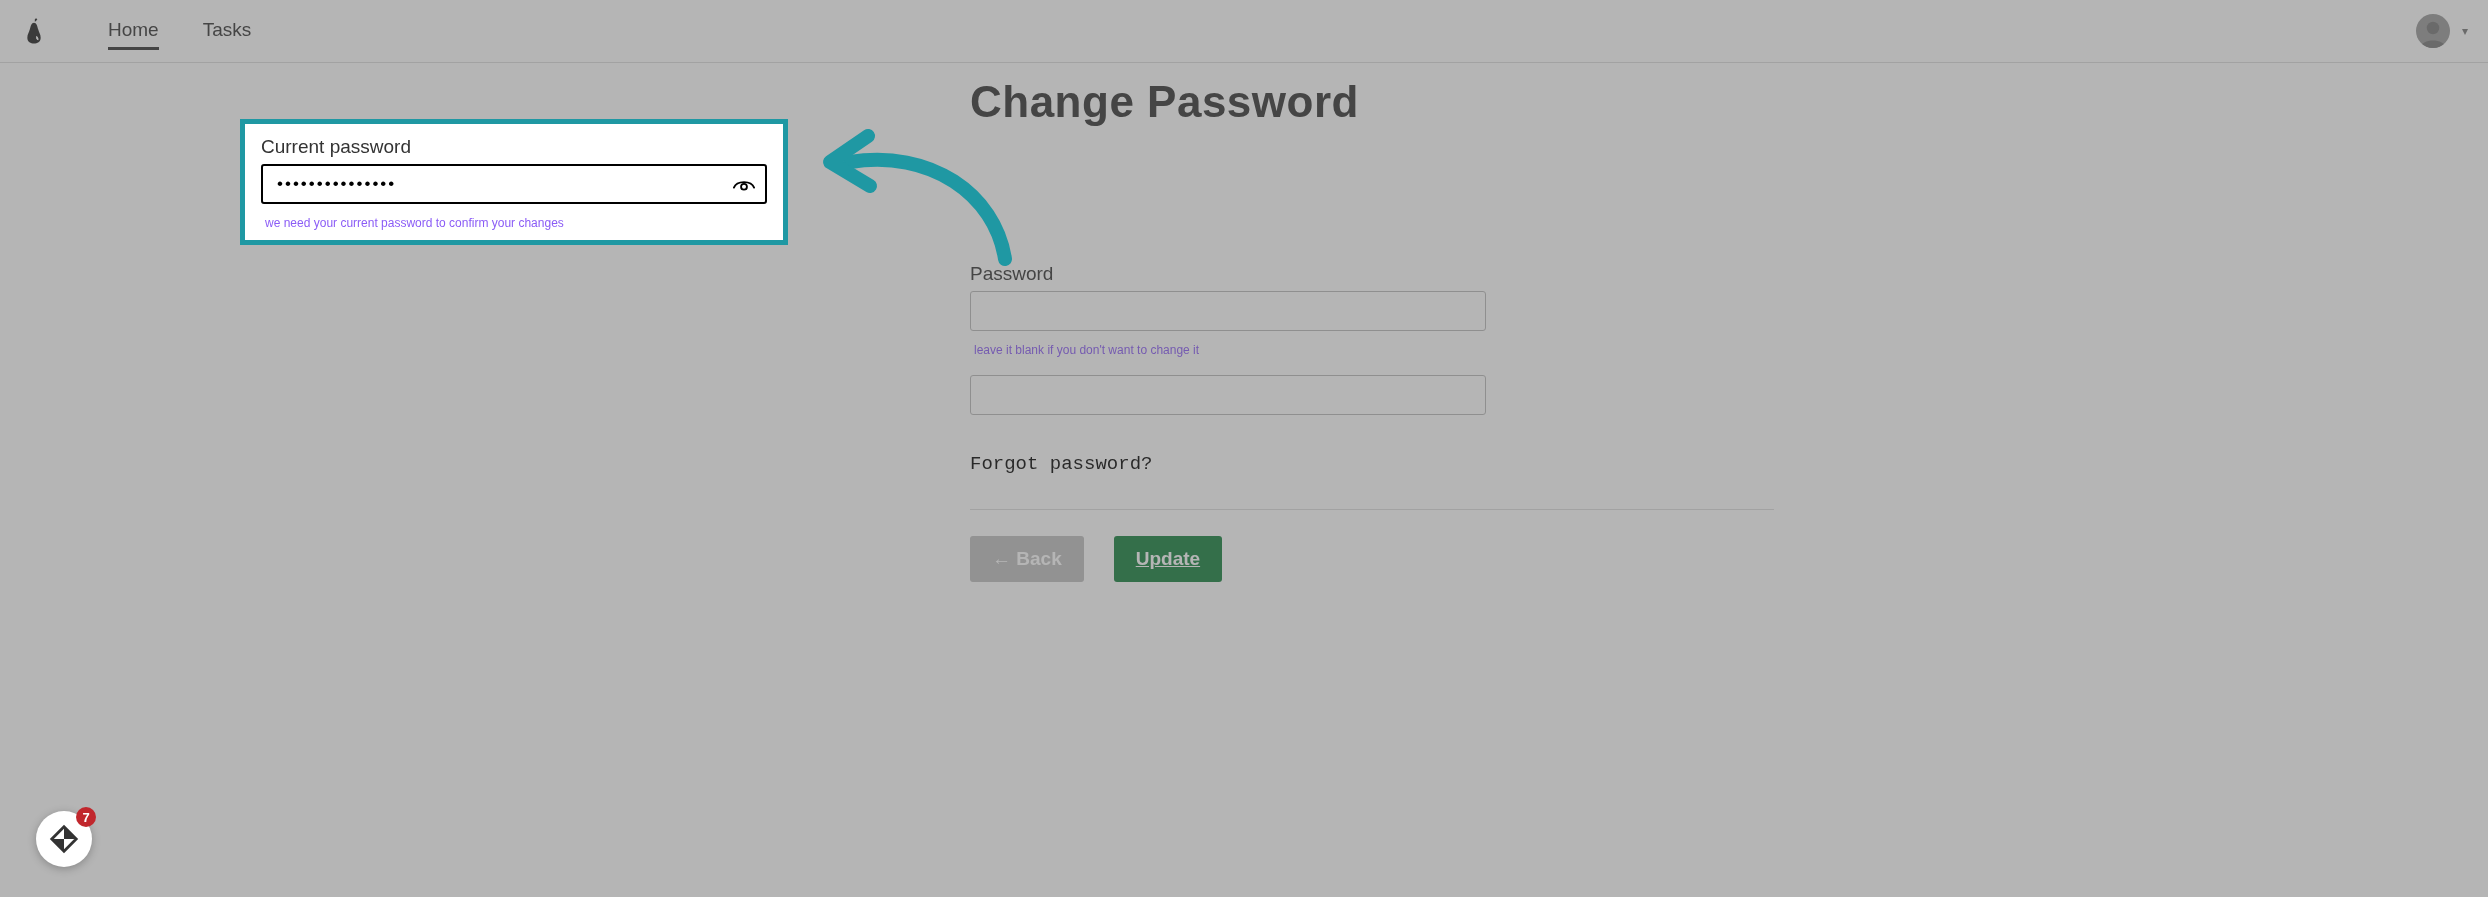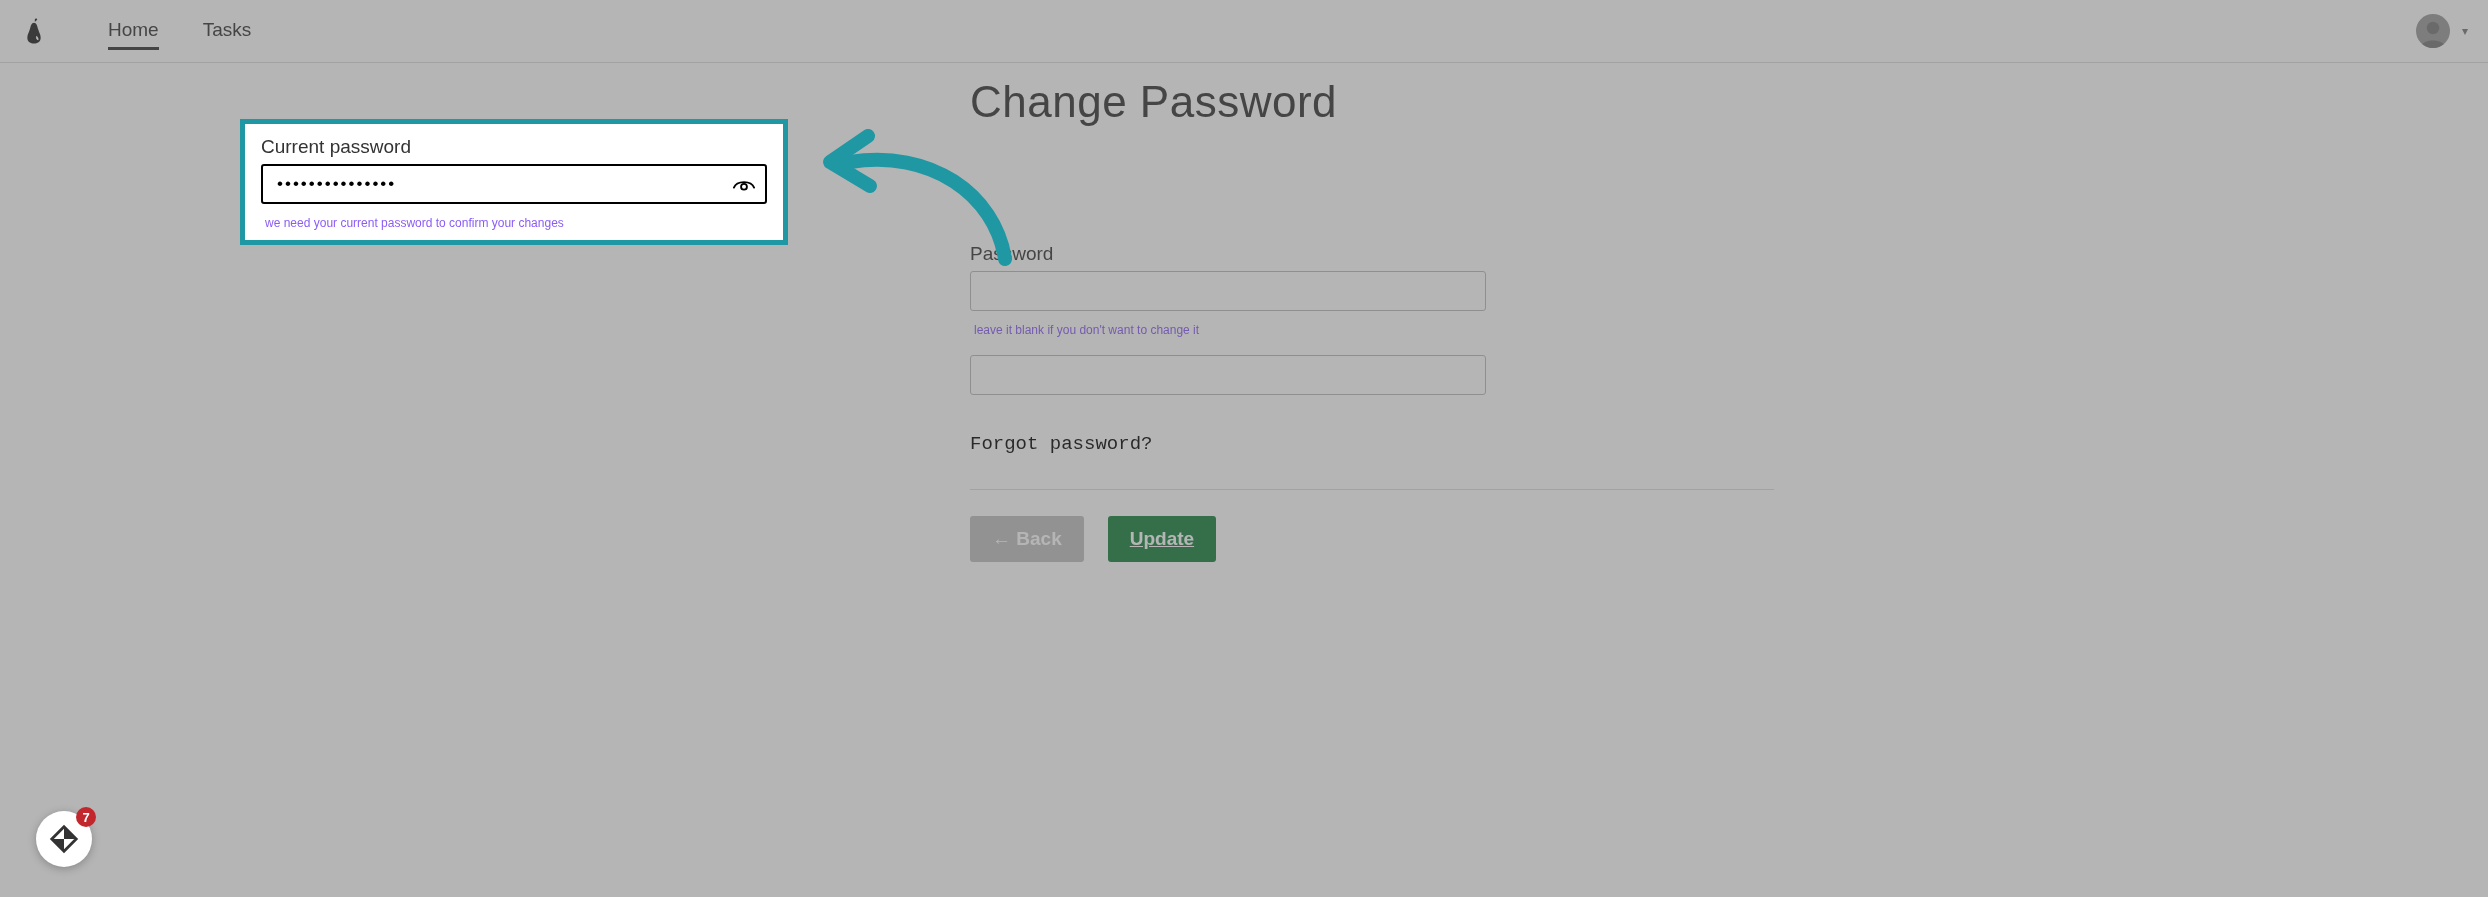--- a/index.html
+++ b/index.html
@@ -13,35 +13,35 @@
   .nav-links { display:flex; gap:44px; }
   .nav-link { font-size:19px; color:#333; text-decoration:none; cursor:pointer; padding:6px 0; }
   .nav-link.active { border-bottom:3px solid #333; font-weight:500; }
   .nav-right { margin-left:auto; display:flex; align-items:center; gap:12px; }
   .avatar { width:34px; height:34px; border-radius:50%; background:#999; display:flex; align-items:flex-end; justify-content:center; overflow:hidden; }
   .chevron { color:#777; font-size:12px; }
 
   
   .content { max-width: 1060px; margin: 0 auto; padding: 14px 0 40px 0; }
   .content-inner { margin-left: 256px; }
-  h1.title { font-size:44px; font-weight:400; letter-spacing:0.5px; color:#333; margin-bottom:8px; }
+  h1.title { font-size:44px; font-weight:700; letter-spacing:0.5px; color:#333; margin-bottom:28px; }
 
   .field-block { margin-bottom:18px; }
   .field-label { font-size:19px; color:#333; margin-bottom:6px; }
   .input-wrap { position:relative; }
   .text-input { width:516px; height:40px; border:1px solid #bbb; border-radius:3px; padding: 0 44px 0 14px; font-size:17px; letter-spacing:2px; }
   .text-input.focused { border:2px solid #000; }
   .eye-btn { position:absolute; right:12px; top:50%; transform:translateY(-50%); width:22px; height:22px; display:flex; align-items:center; justify-content:center; background:none; border:none; cursor:pointer; }
   .helper { font-size:12px; color:#8b5cf6; margin-top:12px; margin-left:4px; }
 
   .forgot { color:#000000; font-size:19px; text-decoration:none; display:inline-block; margin-top:20px; cursor:pointer;font-family:Liberation Mono, monospace; }
 
   hr.sep { border:none; border-top:1px solid #ddd; margin:34px 0 26px 0; width:1040px; max-width:100%; }
 
-  .btn-row { display:flex; gap:24px; }
+  .btn-row { display:flex; gap:30px; }
   .btn { height:46px; padding:0 22px; border:none; border-radius:3px; font-size:19px; font-weight:600; cursor:pointer; display:flex; align-items:center; }
   .btn-back { background:#bfbfbf; color:#fff; }
   .btn-update { background:#15803d; color:#fff;text-decoration:underline; }
 
   
   .highlight-box { position:absolute; z-index:50; background:#fff; border:5px solid #1f98a3; border-radius:0; padding:12px 16px 10px 16px; left:240px; top:119px; width:548px; }
   .highlight-box .field-label { font-size:19px; }
   .highlight-box .text-input { width:100%; }
 
   

